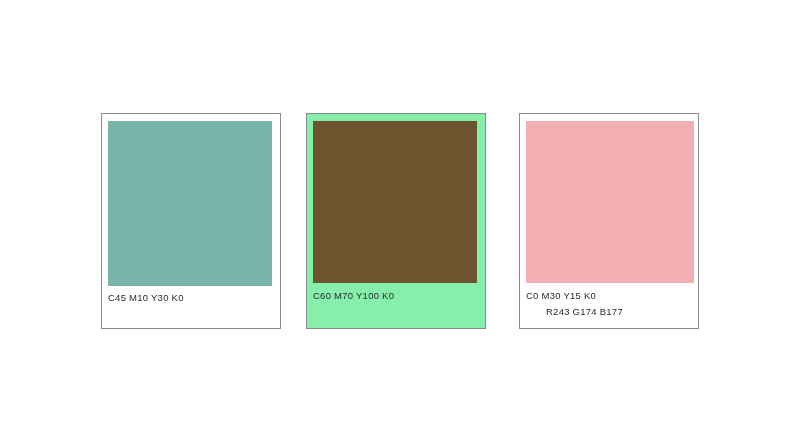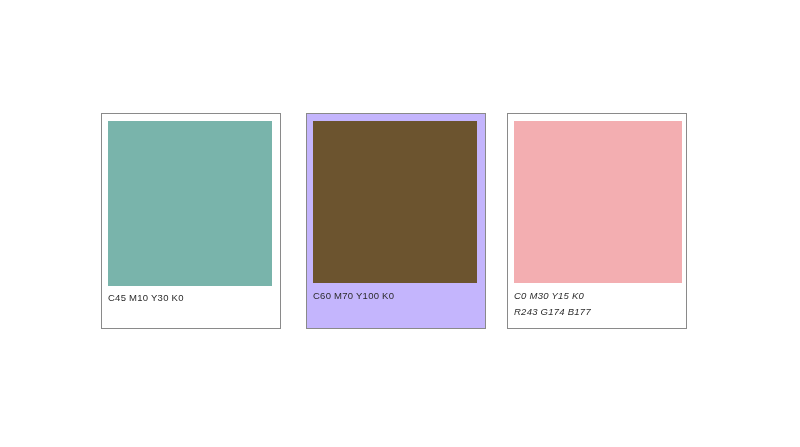--- a/index.html
+++ b/index.html
@@ -26,21 +26,21 @@
     top: 113px;
     width: 180px;
     height: 216px;
     box-sizing: border-box;
     background: #ffffff;
     border: 1px solid #8a8a8a;
   }
 
   .swatch-card.card-1 { left: 101px; }
   .swatch-card.card-2 { left: 306px; }
-  .swatch-card.card-3 { left: 507px; font-style: italic; }
+  .swatch-card.card-3 { left: 519px; }
 
   .color-block {
     position: absolute;
     left: 6px;
     top: 7px;
     width: 164px;
     height: 165px;
   }
 
   .card-2 .color-block,
@@ -79,28 +79,28 @@
 
 <div id="canvas" style="background-color: rgb(255, 255, 255);">
 
   <div class="swatch-card card-1" style="border-color: rgb(138, 138, 138); background-color: rgb(255, 255, 255);">
     <div class="color-block" style="background-color: rgb(121, 180, 171);"></div>
     <div class="swatch-labels">
       <span class="label-line" style="color: rgb(43, 43, 43);">C45  M10  Y30  K0</span>
     </div>
   </div>
 
-  <div class="swatch-card card-2" style="border-color: rgb(138, 138, 138); background-color: #c4b5fd;">
+  <div class="swatch-card card-2" style="border-color: rgb(138, 138, 138); background-color: #86efac;">
     <div class="color-block" style="background-color: rgb(108, 84, 47);"></div>
     <div class="swatch-labels">
       <span class="label-line" style="color: rgb(43, 43, 43);">C60  M70  Y100  K0</span>
     </div>
   </div>
 
   <div class="swatch-card card-3" style="border-color: rgb(138, 138, 138); background-color: rgb(255, 255, 255);">
     <div class="color-block" style="background-color: rgb(243, 174, 177);"></div>
     <div class="swatch-labels">
       <span class="label-line" style="color: rgb(43, 43, 43);">C0  M30  Y15  K0</span>
-      <span class="label-line" style="color: rgb(43, 43, 43);">R243  G174  B177</span>
+      <span class="label-line" style="color: rgb(43, 43, 43); margin-left: 20px;">R243  G174  B177</span>
     </div>
   </div>
 
 </div>
 
 </body></html>

